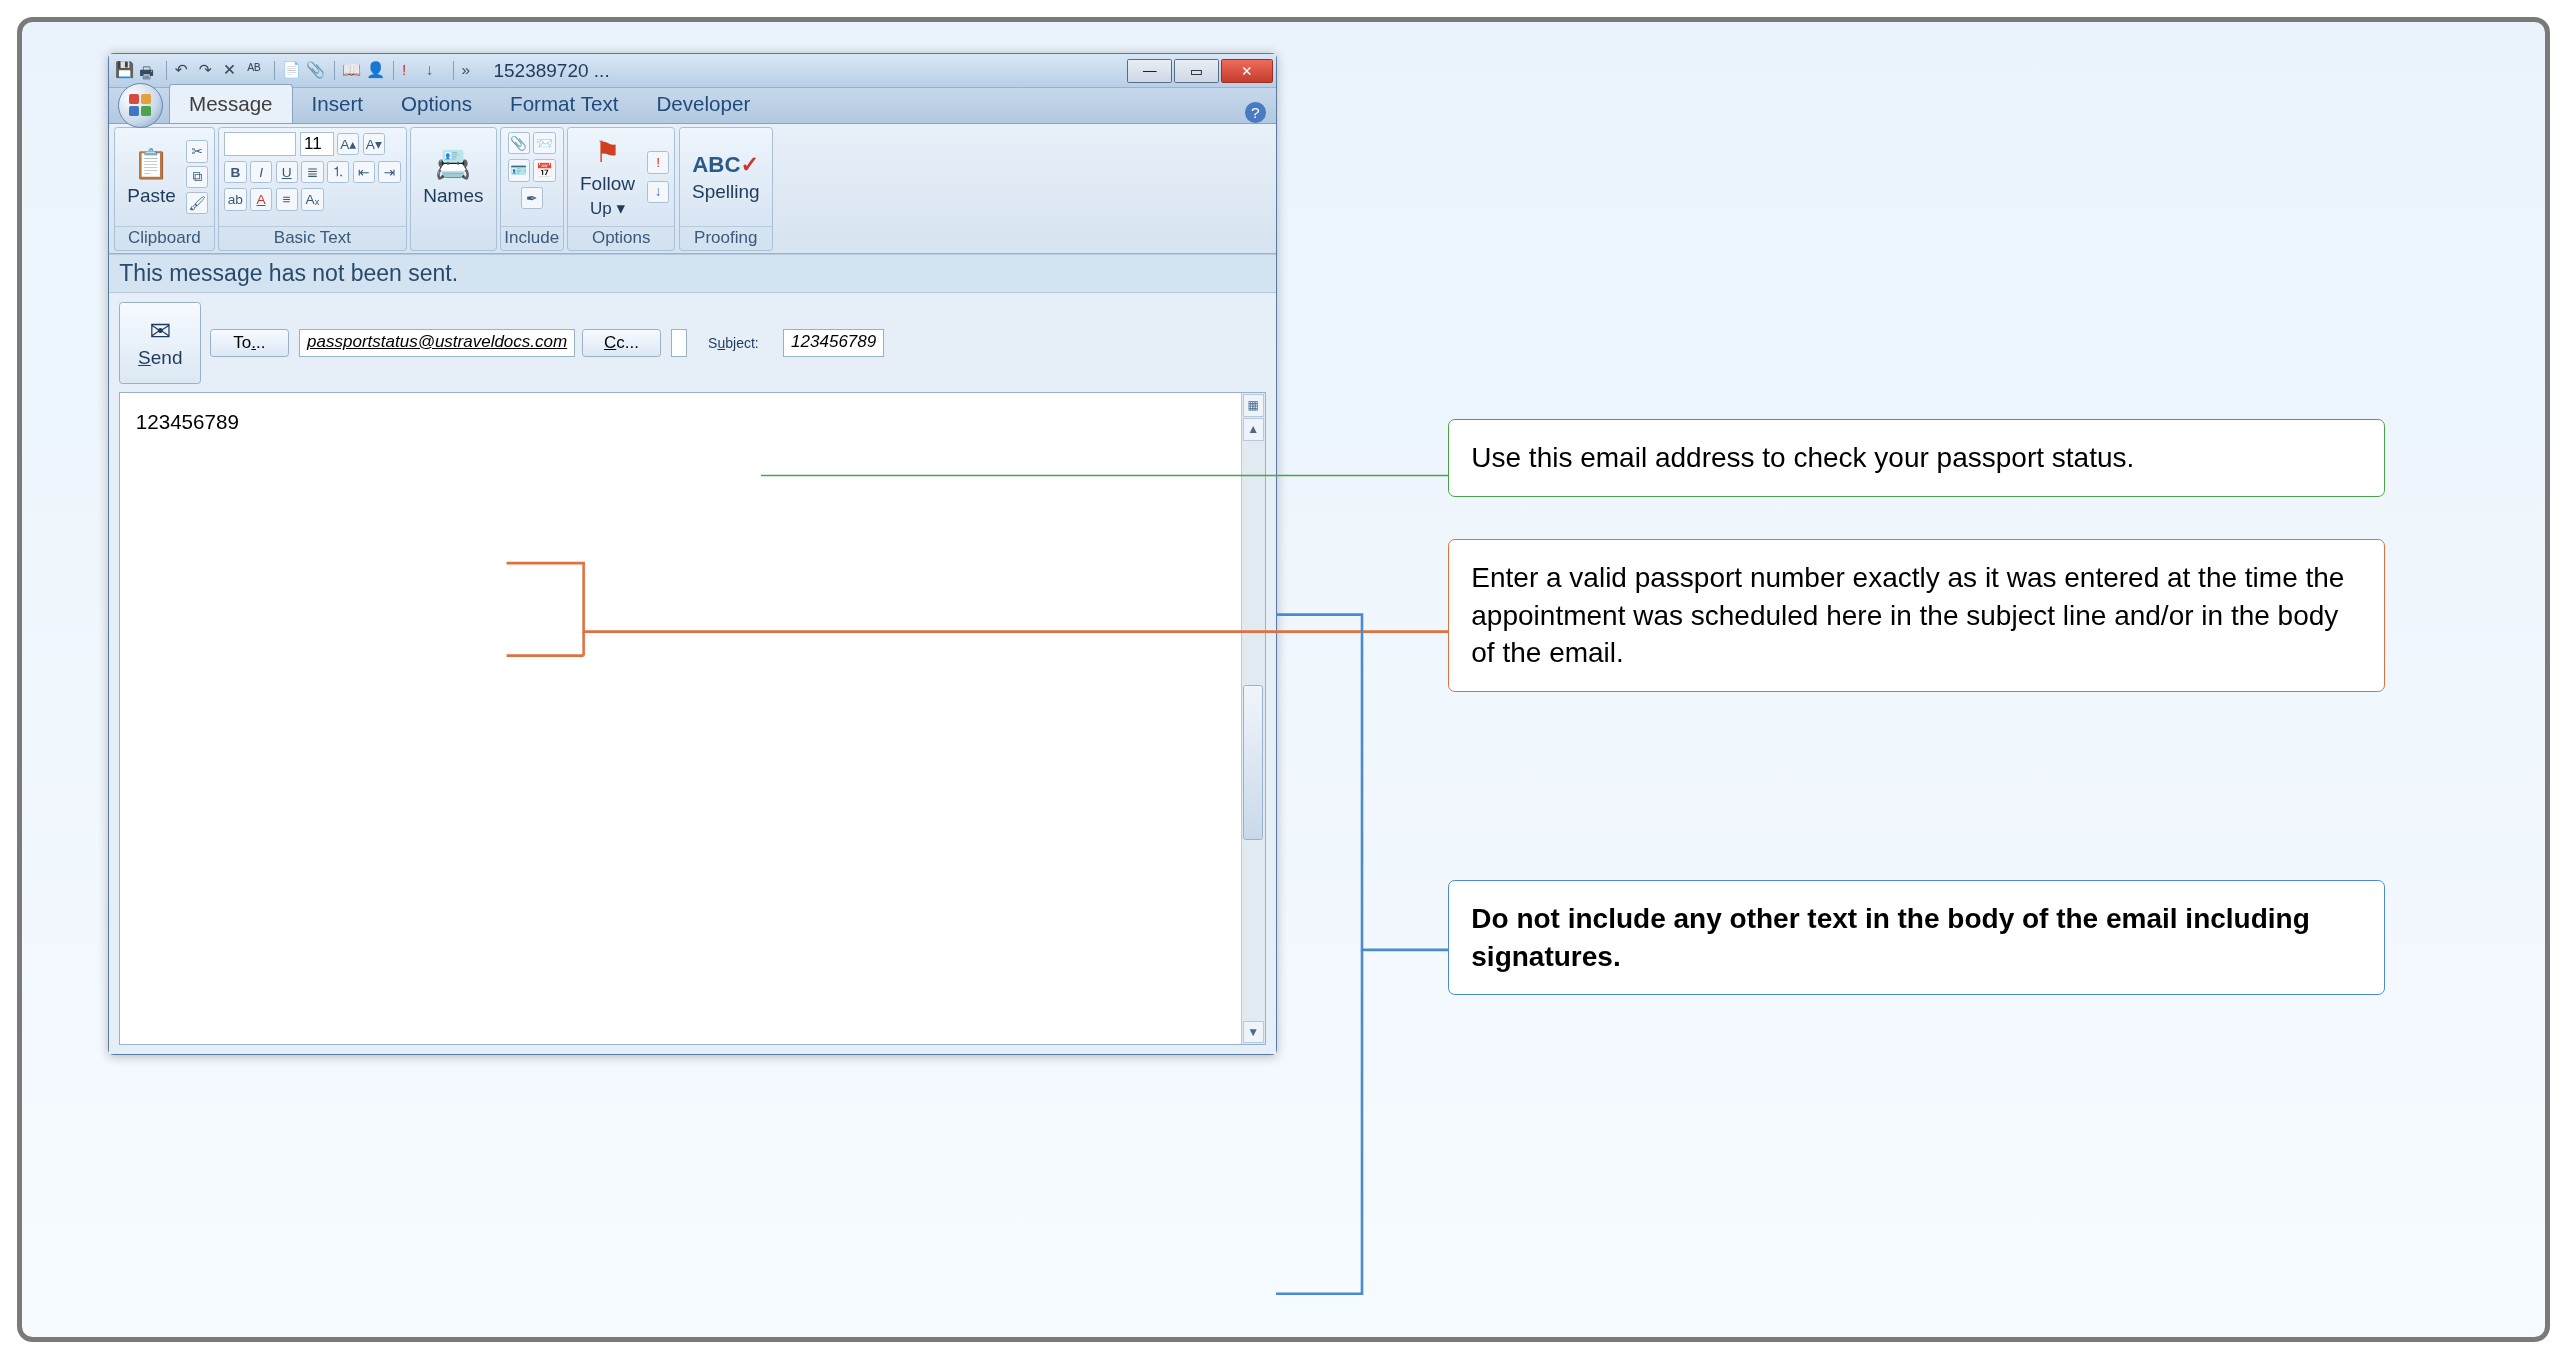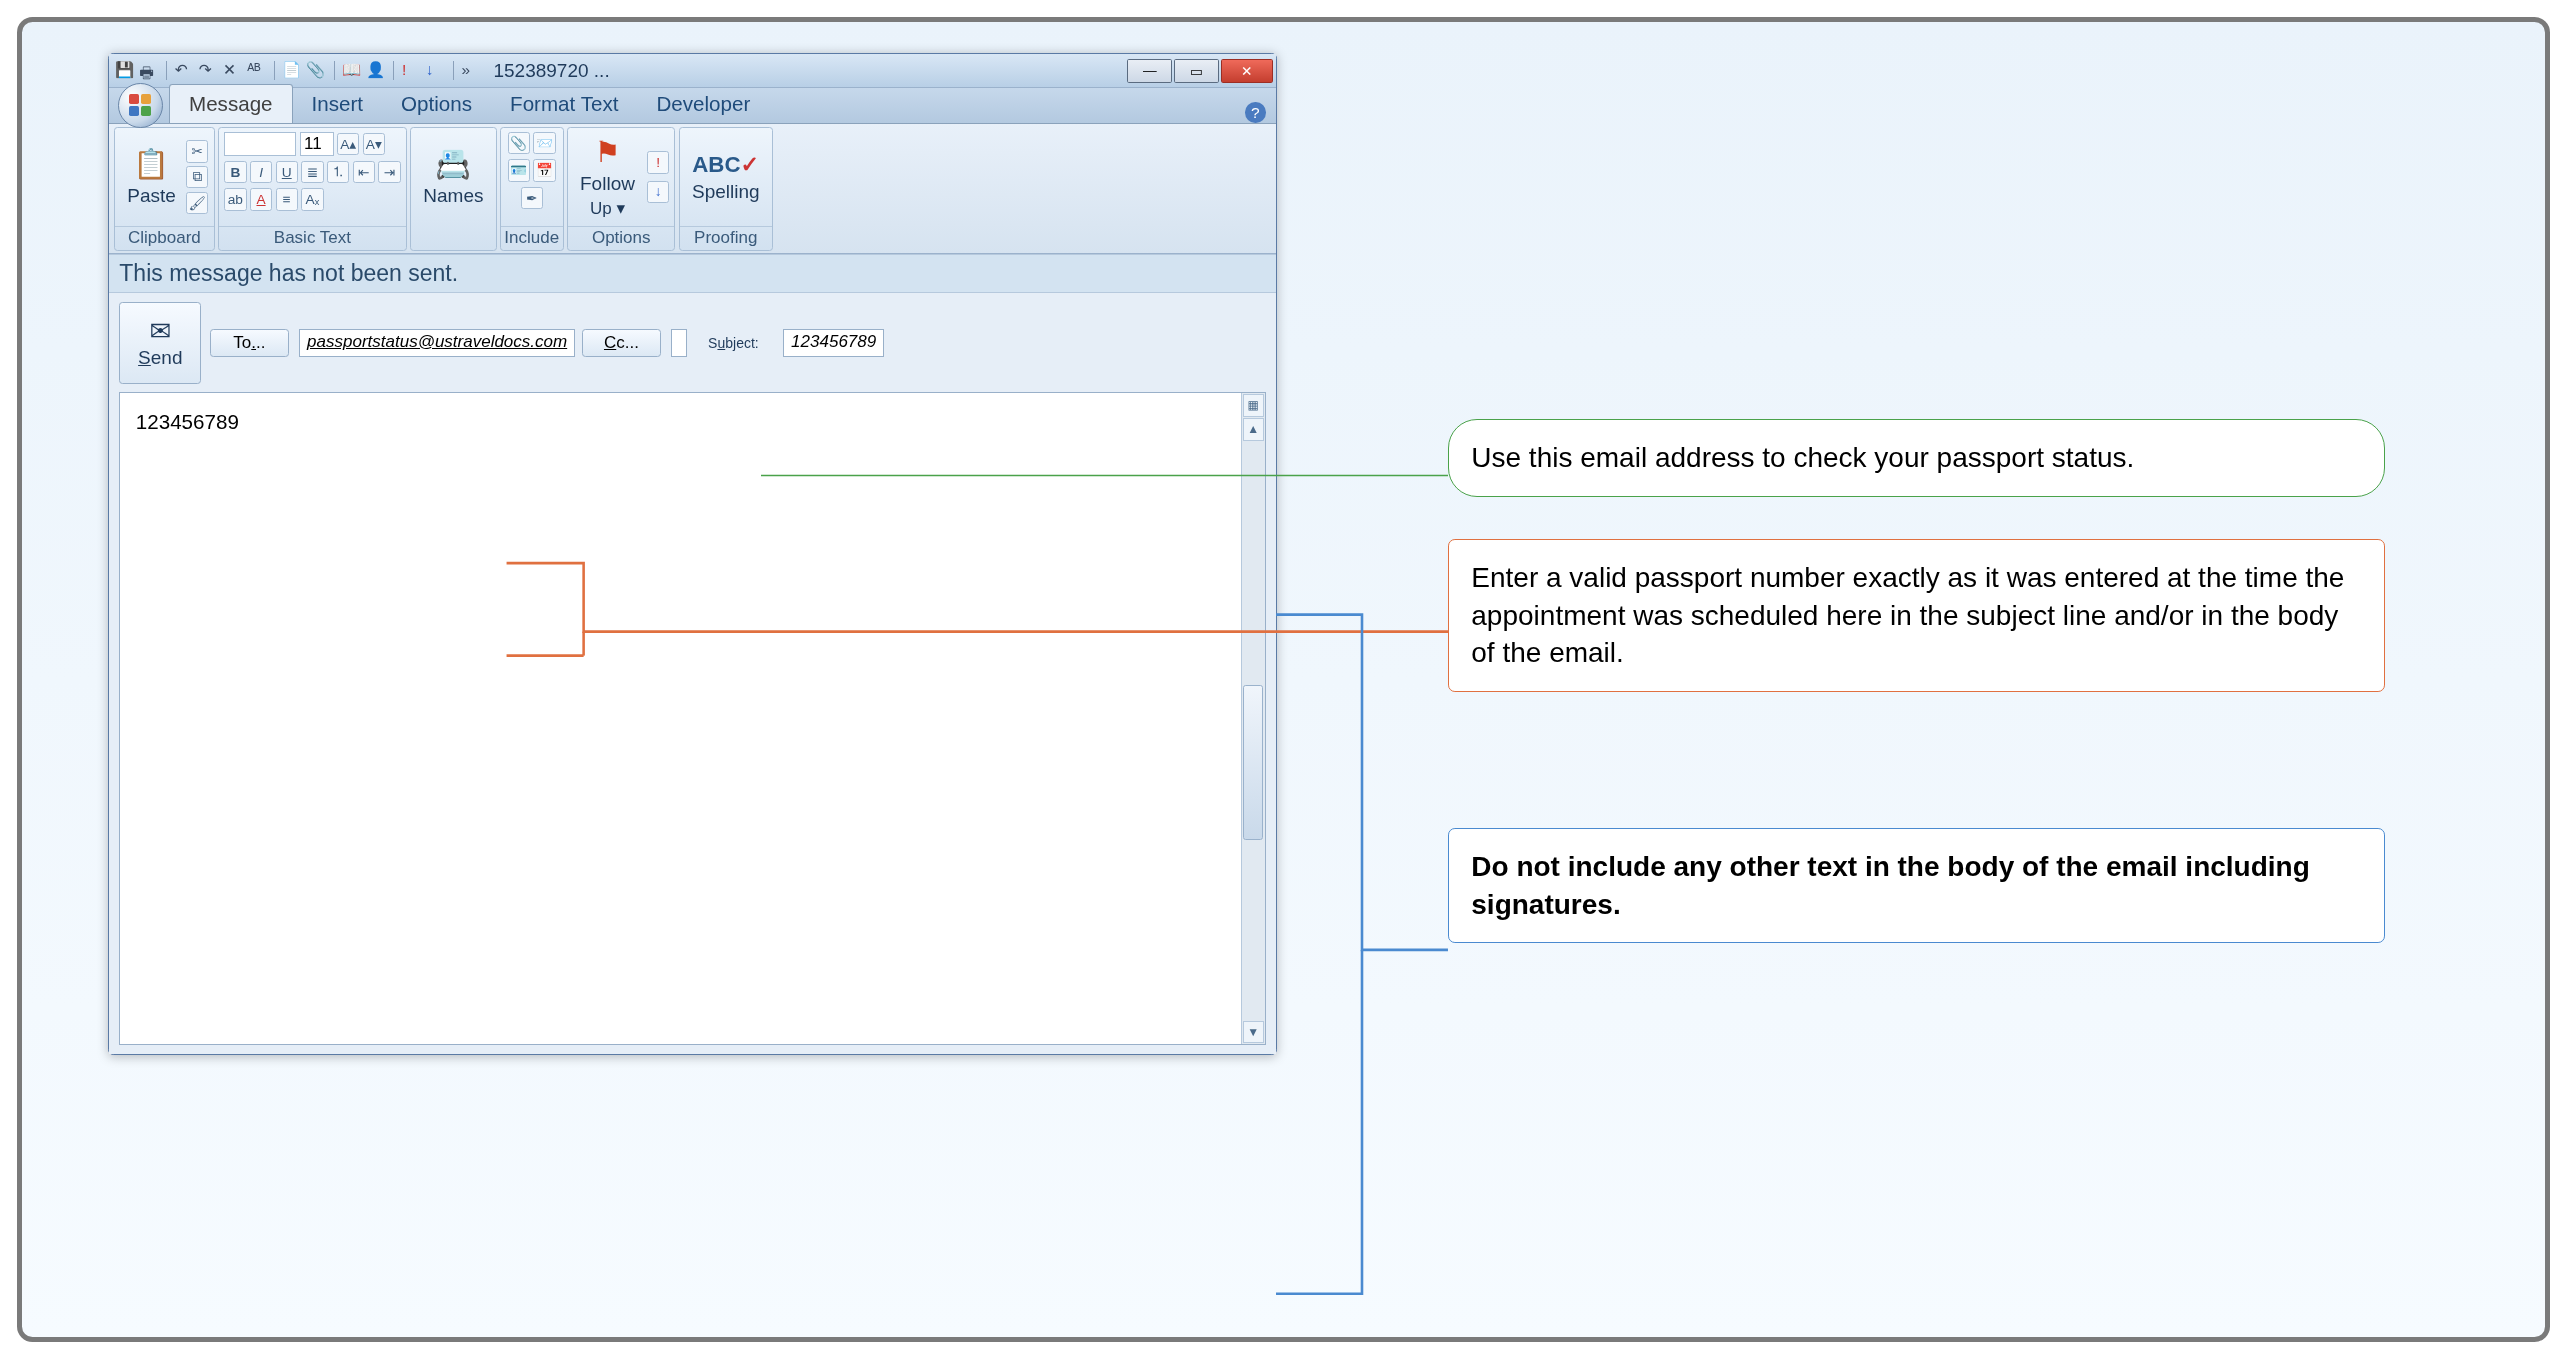--- a/index.html
+++ b/index.html
@@ -116,23 +116,23 @@
     width:937px;
     border:1.7px solid;
     border-radius:6.9px;
     background:#fff;
     padding:19px 22.3px;
     font-size:28px;
     line-height:1.34;
     font-family: Arial, sans-serif;
     color:#000;
   }
-  .callout.green{border-color:#4aa24a; top:397px; left:1426px;border-radius:29px;}
+  .callout.green{border-color:#4aa24a; top:397px; left:1426px;}
   .callout.orange{border-color:#e07040; top:517px; left:1426px;}
-  .callout.blue{border-color:#4a8ad0; top:806px; left:1426px;}
+  .callout.blue{border-color:#4a8ad0; top:858px; left:1426px;}
   .callout.blue b{font-weight:bold;}
 
   svg.leader{position:absolute;pointer-events:none;}
   .leader-green{top:419px;left:739px;width:687px;height:69px;}
   .leader-orange{top:524px;left:483px;width:945px;height:137px;}
   .leader-blue{top:584px;left:1254px;width:172px;height:705px;}
 </style>
 </head>
 <body>
 

